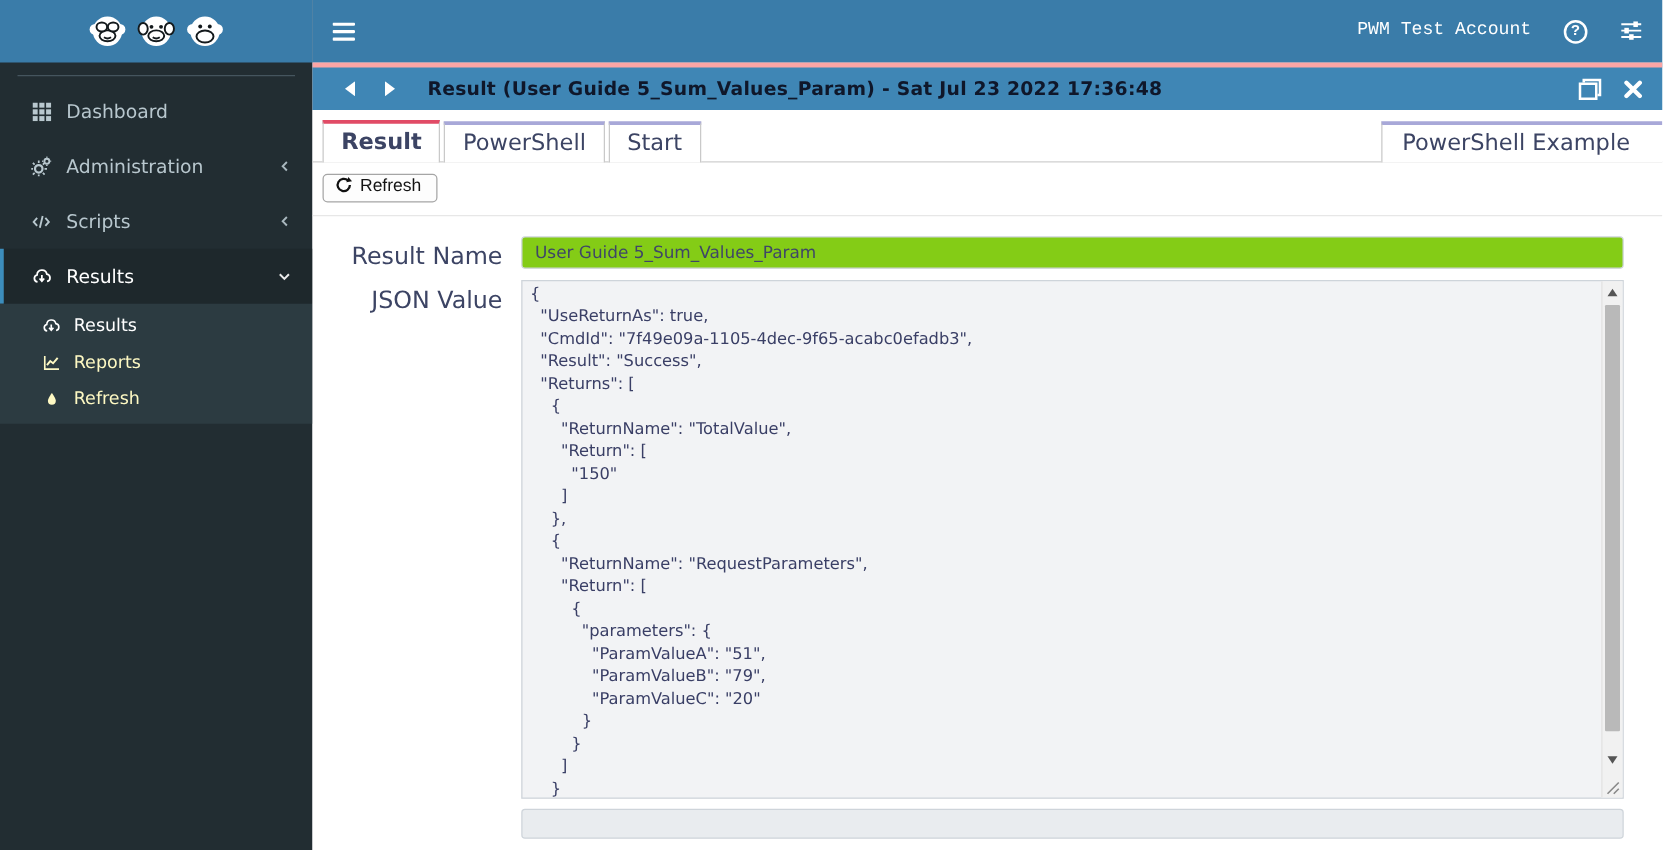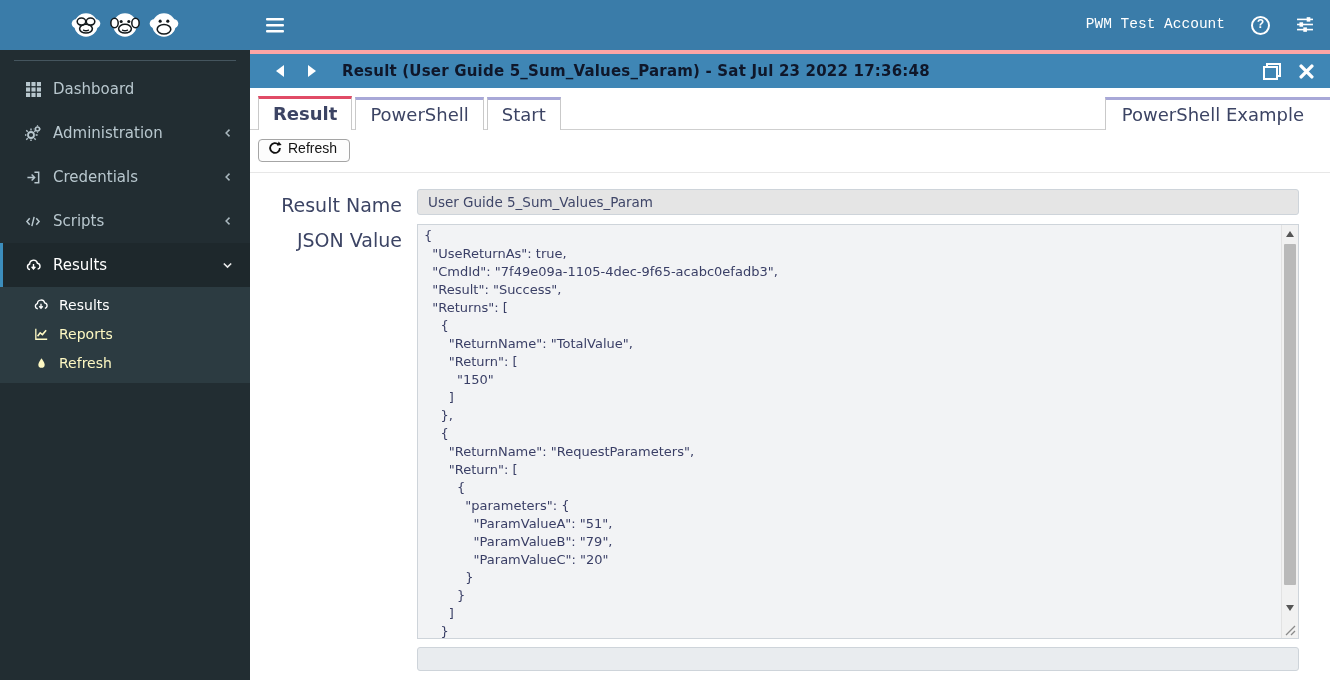--- a/index.html
+++ b/index.html
@@ -49,21 +49,21 @@
   .tab.active { border-top-color:#e14b66; font-weight:bold; padding-bottom:6px; }
   .tab.right-tab { margin-left:auto; margin-right:0; border-right:none; font-weight:400; padding:4px 26px 5px 16px; }
 
   .toolbar { padding:9px 8px 10px 8px; border-bottom:1px solid #e7e7e7; }
   .btn-refresh { display:inline-flex; align-items:center; gap:6px; border:1px solid #a5a5a5; background:#fdfdfd; border-radius:4px; padding:0 12px 5px 9px; font-size:14px; color:#141414; cursor:pointer; }
 
   .form { padding:16px 0 0 10px; }
   .form-row { display:flex; align-items:flex-start; margin-bottom:8px; }
   .form-label { width:150px; flex:0 0 150px; text-align:right; padding:5px 8px 0 0; font-size:19px; color:#3c4464; }
   .gap { width:7px; flex:0 0 7px; }
-  .form-input { width:882px; height:26px; background:#e5e5e5; border:1px solid #ced4da; border-radius:3px; padding:3px 10px; font-size:13.5px; color:#3f4668; font-family:"DejaVu Sans","Liberation Sans",sans-serif; }
+  .form-input { width:882px; height:26px; background:#84cc16; border:1px solid #ced4da; border-radius:3px; padding:3px 10px; font-size:13.5px; color:#3f4668; font-family:"DejaVu Sans","Liberation Sans",sans-serif; }
 
   .json-box { width:882px; height:415px; background:#f2f3f5; border:1px solid #ced4da; display:flex; position:relative; }
   .json-text { flex:1; overflow:hidden; padding:2px 2px 2px 6px; font-size:13px; line-height:18px; white-space:pre; color:#3a3f66; }
   .vscroll { width:17px; flex:0 0 17px; background:#f1f1f1; border-left:1px solid #e2e2e2; display:flex; flex-direction:column; }
   .sb-btn { height:17px; display:flex; align-items:center; justify-content:center; cursor:pointer; }
   .tri-up   { width:0; height:0; border-left:4px solid transparent; border-right:4px solid transparent; border-bottom:6px solid #555; }
   .tri-down { width:0; height:0; border-left:4px solid transparent; border-right:4px solid transparent; border-top:6px solid #555; }
   .sb-track { flex:1; position:relative; }
   .sb-thumb { position:absolute; top:2px; left:2px; right:2px; height:calc(100% - 16px); background:#b9b9b9; border-radius:1px; cursor:pointer; }
   .sb-corner { height:22px; display:flex; align-items:flex-end; justify-content:flex-end; padding:0 2px 2px 0; }
@@ -128,34 +128,20 @@
       <li class="menu-item">
         <span class="mi-icon">
           <svg width="16" height="16" viewBox="0 0 16 16" stroke="currentColor" fill="none">
               <circle cx="6" cy="10" r="3" stroke-width="1.8"></circle>
               <path d="M6 5.4v-2M6 16.6v-2M1.4 10h-2M12.6 10h-2M2.7 6.7L1.3 5.3M9.3 13.3l1.4 1.4M2.7 13.3l-1.4 1.4M9.3 6.7l1.4-1.4" stroke-width="1.4"></path>
               <circle cx="12.5" cy="4" r="2" stroke-width="1.5"></circle>
               <path d="M12.5 1.2v-1M12.5 7.8v-1M9.7 4h-1M16.3 4h-1" stroke-width="1.2"></path>
             </svg>
         </span>
         <span>Administration</span>
-        <span class="mi-chevron">
-          <svg width="12" height="14" viewBox="0 0 16 16" fill="none" stroke="currentColor" stroke-width="2">
-              <path d="M10 3.5L5.5 8l4.5 4.5"></path>
-            </svg>
-        </span>
-      </li>
-      <li class="menu-item">
-        <span class="mi-icon">
-          <svg width="15" height="15" viewBox="0 0 16 16" fill="none" stroke="currentColor" stroke-width="1.6">
-              <path d="M9 2.5h4.5v11H9"></path>
-              <path d="M1.5 8H9M6 4.8L9.2 8 6 11.2"></path>
-            </svg>
-        </span>
-        <span>Credentials</span>
         <span class="mi-chevron">
           <svg width="12" height="14" viewBox="0 0 16 16" fill="none" stroke="currentColor" stroke-width="2">
               <path d="M10 3.5L5.5 8l4.5 4.5"></path>
             </svg>
         </span>
       </li>
       <li class="menu-item">
         <span class="mi-icon">
           <svg width="16" height="15" viewBox="0 0 16 16" fill="none" stroke="currentColor" stroke-width="1.6">
               <path d="M4.5 4.5L1.5 8l3 3.5M11.5 4.5l3 3.5-3 3.5M9.2 3L6.8 13"></path>

